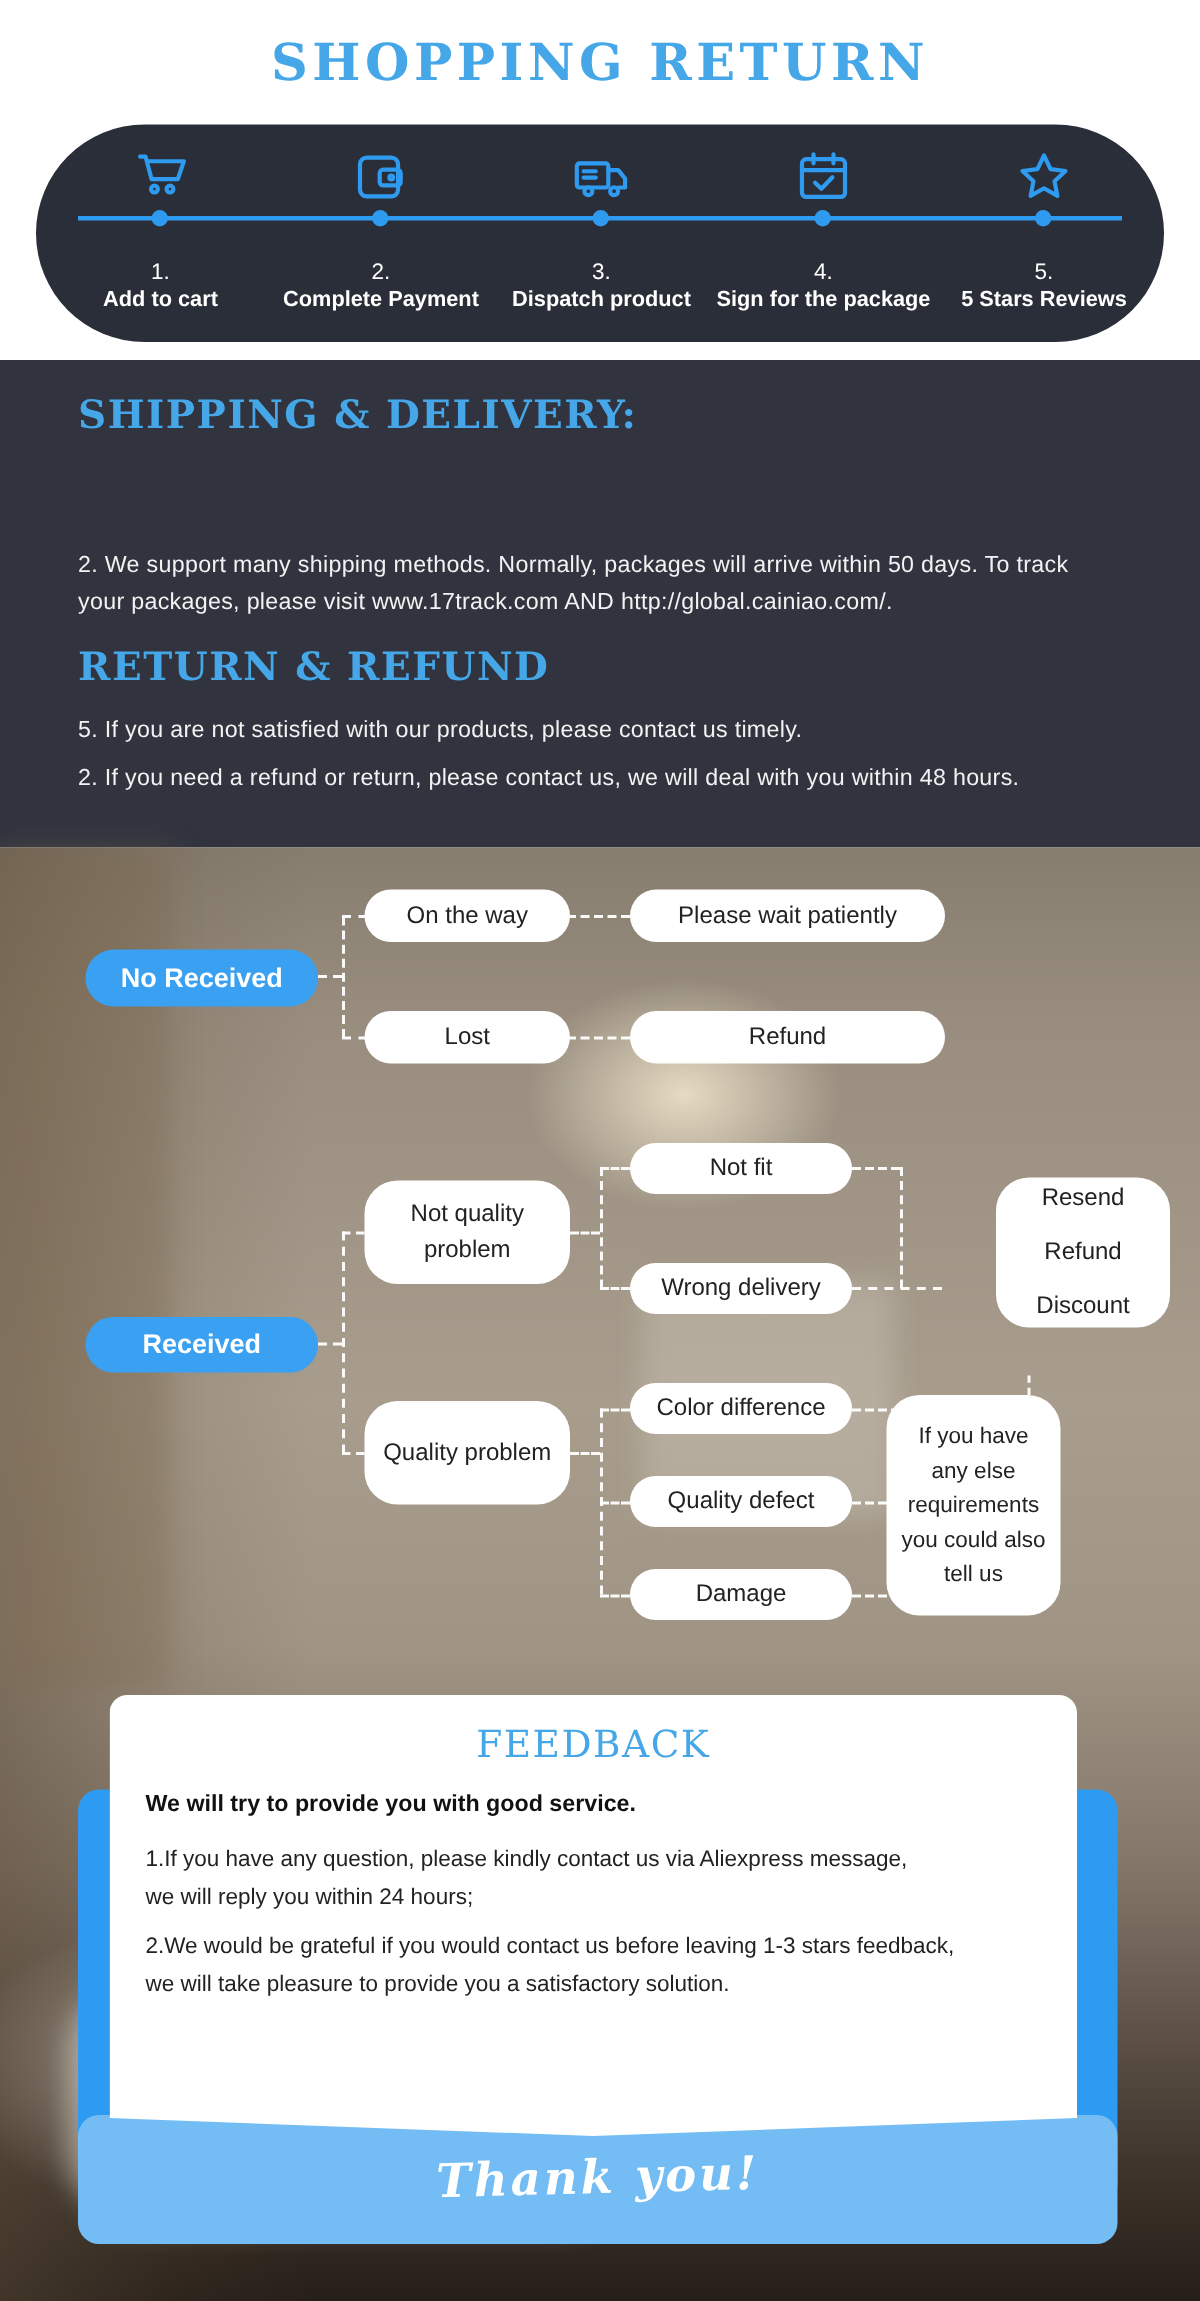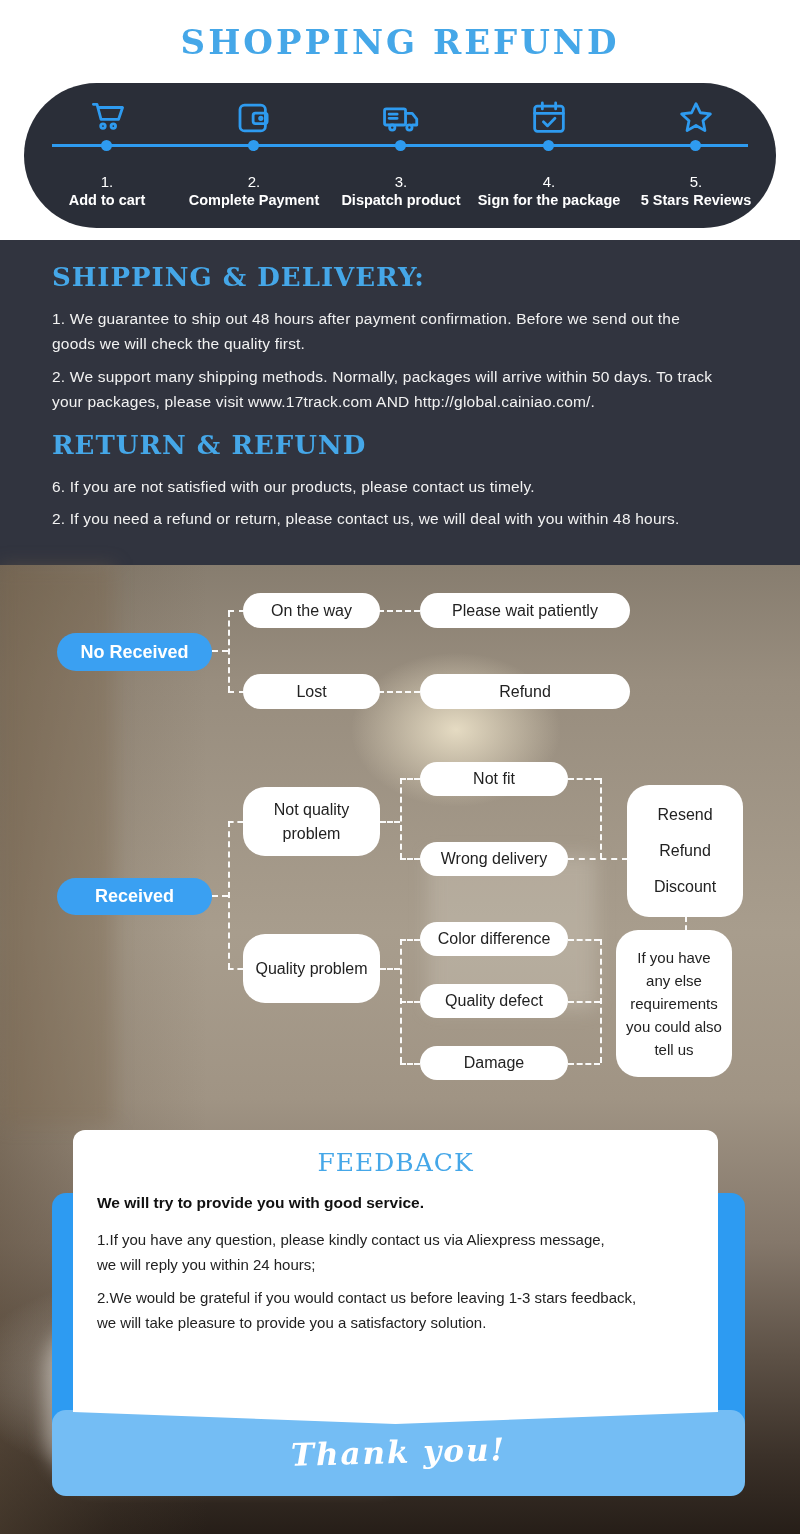--- a/index.html
+++ b/index.html
@@ -66,21 +66,21 @@
   .fb-sincere{position:absolute;left:24px;top:213px;width:604px;font-size:15.5px;line-height:25px;color:#3aa0e8;}
   .thankyou{position:absolute;left:0;top:24px;width:693px;text-align:center;color:#ffffff;
             font-family:"DejaVu Serif",serif;font-style:italic;font-weight:700;font-size:31px;
             letter-spacing:2px;transform:rotate(-1.5deg);}
 </style>
 </head>
 <body>
 
 <div class="screen">
 
-  <div class="page-title">SHOPPING REFUND</div>
+  <div class="page-title">SHOPPING RETURN</div>
 
   <div class="steps-pill">
     <div class="timeline"></div>
     <div class="timeline-dot" style="left:77px"></div>
     <div class="timeline-dot" style="left:224px"></div>
     <div class="timeline-dot" style="left:371px"></div>
     <div class="timeline-dot" style="left:519px"></div>
     <div class="timeline-dot" style="left:666px"></div>
 
     <div class="step-col" style="left:10px">
@@ -139,26 +139,24 @@
             <path d="M12 3.8l2.5 5.2 5.7.7-4.2 3.9 1.1 5.6-5.1-2.9-5.1 2.9 1.1-5.6-4.2-3.9 5.7-.7z"></path>
           </svg>
       </span>
       <div class="step-num">5.</div>
       <div class="step-label">5 Stars Reviews</div>
     </div>
   </div>
 
   <div class="info-panel">
     <div class="stencil-h" style="top:22px">SHIPPING &amp; DELIVERY:</div>
-    <div class="panel-text preline" style="top:66px">1. We guarantee to ship out 48 hours after payment confirmation. Before we send out the
-goods we will check the quality first.</div>
     <div class="panel-text preline" style="top:124px">2. We support many shipping methods. Normally, packages will arrive within 50 days. To track
 your packages, please visit www.17track.com AND http://global.cainiao.com/.</div>
     <div class="stencil-h" style="top:190px">RETURN &amp; REFUND</div>
-    <div class="panel-text" style="top:234px">6. If you are not satisfied with our products, please contact us timely.</div>
+    <div class="panel-text" style="top:234px">5. If you are not satisfied with our products, please contact us timely.</div>
     <div class="panel-text" style="top:266px">2. If you need a refund or return, please contact us, we will deal with you within 48 hours.</div>
   </div>
 
   <div class="photo">
     <div class="photo-blur" style="left:0;top:0;width:115px;height:560px;background:rgba(122,102,78,0.35);"></div>
     <div class="photo-blur" style="left:428px;top:290px;width:168px;height:155px;background:rgba(216,209,197,0.32);border-radius:4px;"></div>
     <div class="photo-blur" style="left:45px;top:755px;width:380px;height:165px;background:rgba(236,231,223,0.45);border-radius:50px;"></div>
   </div>
 
   <div class="flow">
@@ -197,34 +195,34 @@
     <div class="flow-pill" style="left:243px;top:28px;width:137px;height:35px">On the way</div>
     <div class="flow-pill" style="left:420px;top:28px;width:210px;height:35px">Please wait patiently</div>
     <div class="flow-pill" style="left:243px;top:109px;width:137px;height:35px">Lost</div>
     <div class="flow-pill" style="left:420px;top:109px;width:210px;height:35px">Refund</div>
 
     <div class="flow-blue" style="left:57px;top:313px;width:155px;height:37px">Received</div>
     <div class="flow-box" style="left:243px;top:222px;width:137px;height:69px">Not quality problem</div>
     <div class="flow-pill" style="left:420px;top:197px;width:148px;height:34px">Not fit</div>
     <div class="flow-pill" style="left:420px;top:277px;width:148px;height:34px">Wrong delivery</div>
 
-    <div class="flow-box" style="left:627px;top:220px;width:116px;height:132px">
+    <div class="flow-box" style="left:664px;top:220px;width:116px;height:100px">
       <div class="outcome-list">
         <div>Resend</div>
         <div>Refund</div>
         <div>Discount</div>
       </div>
     </div>
 
     <div class="flow-box" style="left:243px;top:369px;width:137px;height:69px">Quality problem</div>
     <div class="flow-pill" style="left:420px;top:357px;width:148px;height:34px">Color difference</div>
     <div class="flow-pill" style="left:420px;top:419px;width:148px;height:34px">Quality defect</div>
     <div class="flow-pill" style="left:420px;top:481px;width:148px;height:34px">Damage</div>
 
-    <div class="flow-box" style="left:616px;top:365px;width:116px;height:147px;font-size:15px;line-height:23px">If you have any else requirements you could also tell us</div>
+    <div class="flow-box" style="left:591px;top:365px;width:116px;height:147px;font-size:15px;line-height:23px">If you have any else requirements you could also tell us</div>
   </div>
 
   <div class="fb-bluerect"></div>
 
   <div class="fb-banner">
     <div class="thankyou">Thank you!</div>
   </div>
 
   <div class="fb-card">
     <div class="fb-heading">FEEDBACK</div>

